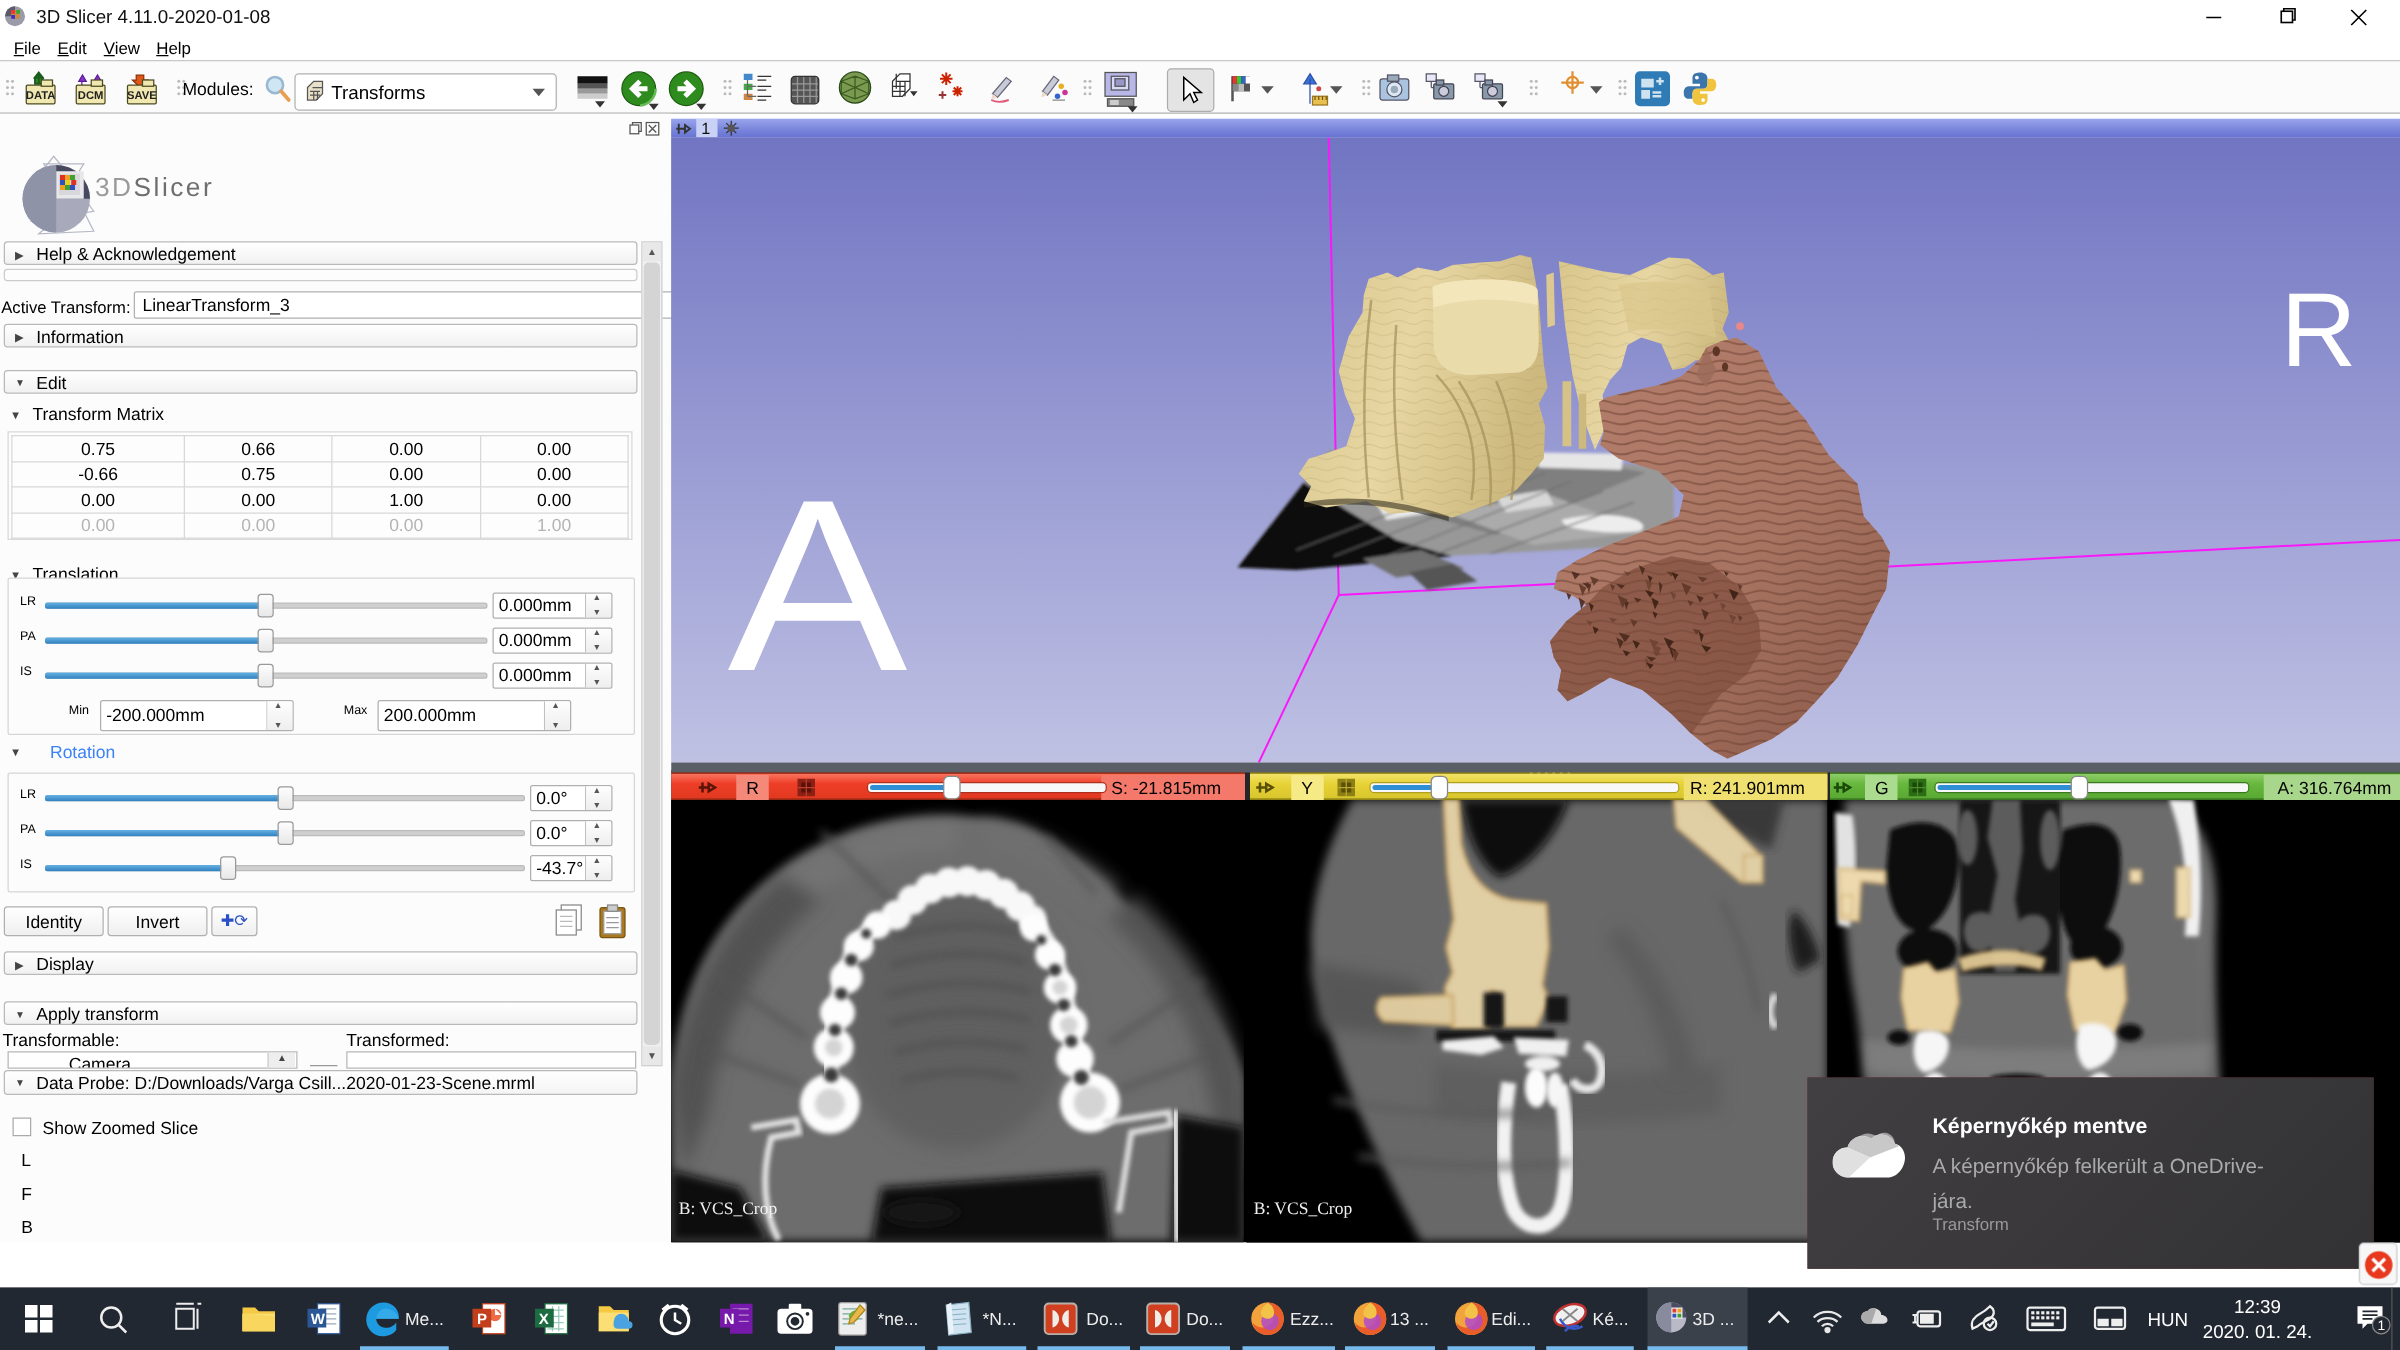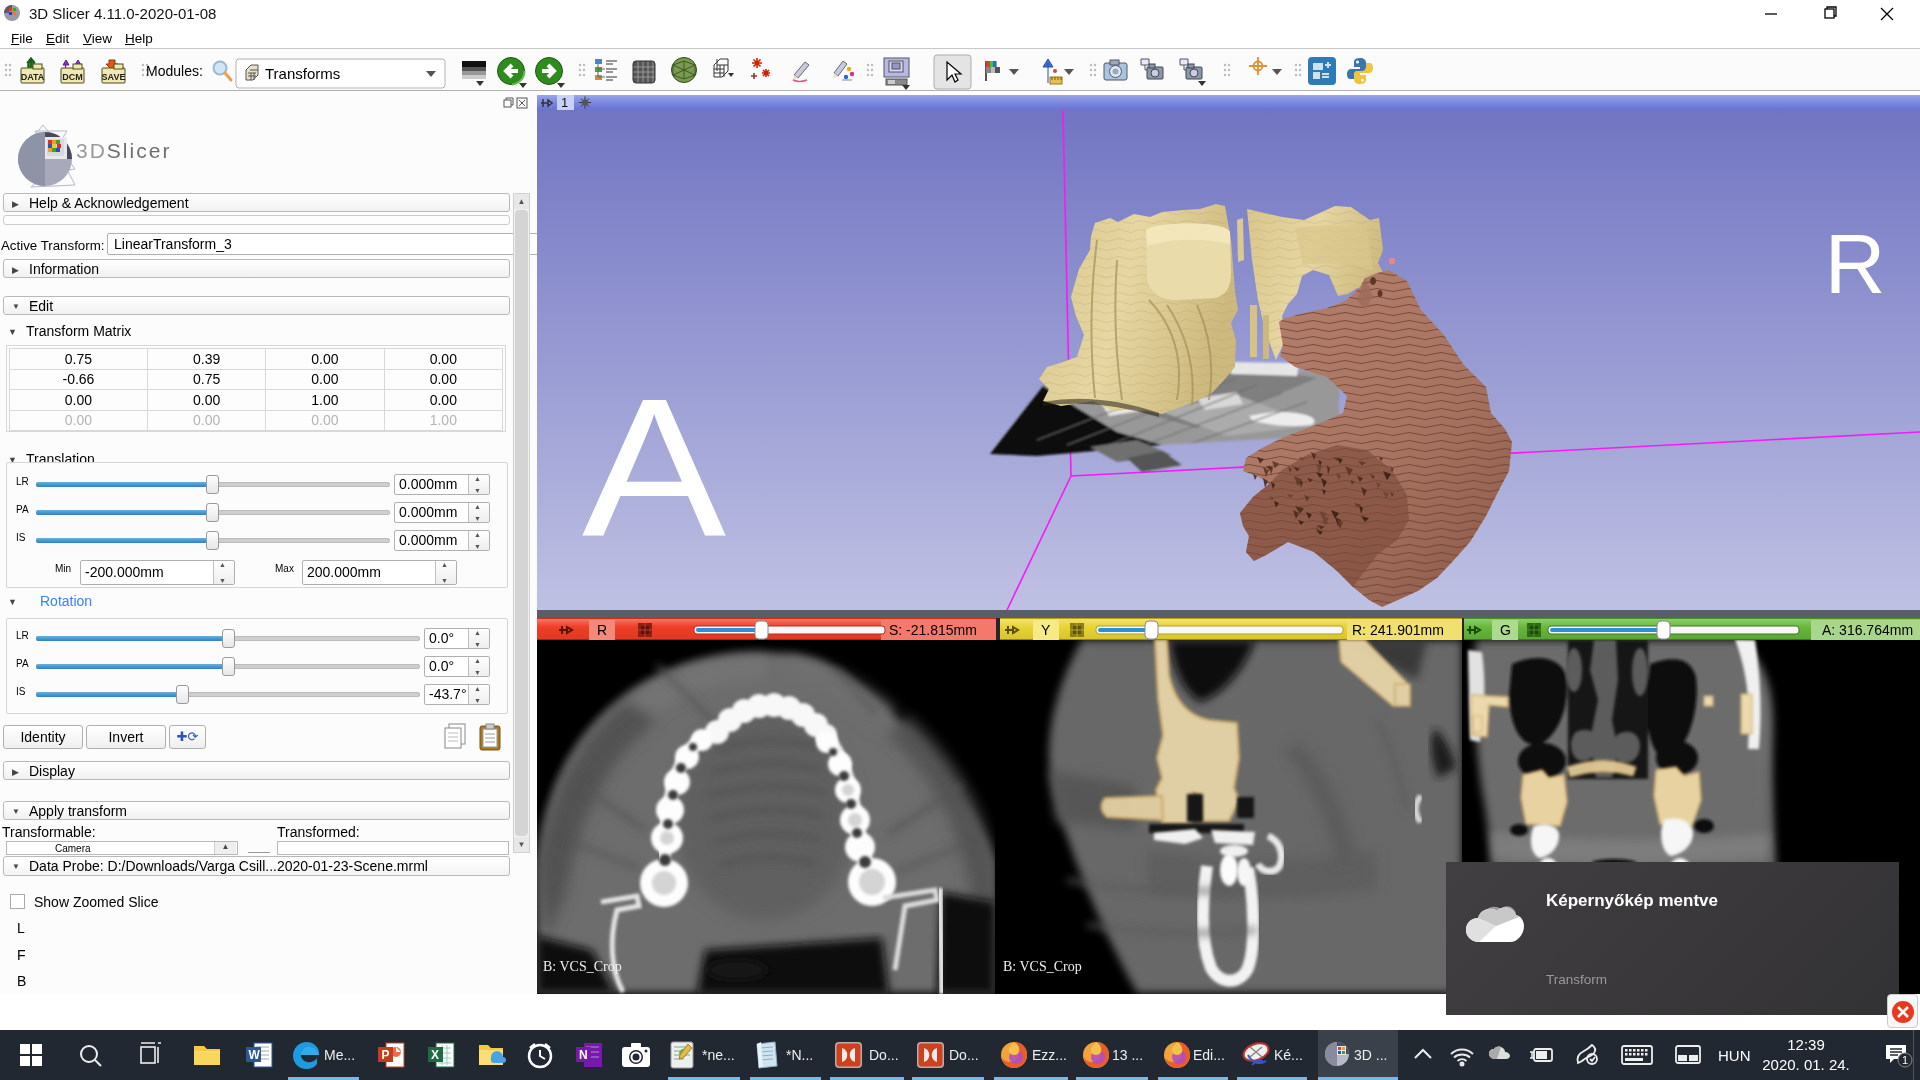--- a/index.html
+++ b/index.html
@@ -380,21 +380,21 @@
       <span class="lbl">Edit</span>
     </div>
  <div class="abs" style="left:8px;top:236px;font-size:9px;color:#444">▼</div>
  <div class="abs" style="left:26px;top:232px;font-size:14px;color:#000">Transform Matrix</div>
 
  <div class="abs" style="left:6px;top:254px;width:500px;height:87px;border:1px solid #d8d8d8;background:#fdfdfd">
   <table style="position:absolute;left:2px;top:2px;width:494px;height:83px;border-collapse:collapse;font-size:14px;color:#000;text-align:center">
    <tbody>
           <tr>
             <td style="border:1px solid #d8d8d8">0.75</td>
-            <td style="border:1px solid #d8d8d8">0.39</td>
+            <td style="border:1px solid #d8d8d8">0.66</td>
             <td style="border:1px solid #d8d8d8">0.00</td>
             <td style="border:1px solid #d8d8d8">0.00</td>
           </tr>
    <tr>
             <td style="border:1px solid #d8d8d8">-0.66</td>
             <td style="border:1px solid #d8d8d8">0.75</td>
             <td style="border:1px solid #d8d8d8">0.00</td>
             <td style="border:1px solid #d8d8d8">0.00</td>
           </tr>
    <tr>
@@ -513,21 +513,21 @@
       <span class="lbl">Display</span>
     </div>
 
  <div class="cbtn" style="top:710px;height:19px">
       <span class="tri" style="font-size:8px">▼</span>
       <span class="lbl">Apply transform</span>
     </div>
  <div class="abs" style="left:2px;top:733px;font-size:14px;color:#000">Transformable:</div>
  <div class="abs" style="left:277px;top:733px;font-size:14px;color:#000">Transformed:</div>
  <div class="abs" style="left:6px;top:750px;width:232px;height:14px;background:#fff;border:1px solid #b8b8b8;overflow:hidden">
-      <div style="position:absolute;left:48px;top:1px;font-size:10px">Camera</div>
+      <div style="position:absolute;left:48px;top:1px;font-size:14px">Camera</div>
       <div style="position:absolute;right:1px;top:0;width:22px;height:13px;background:#eee;border-left:1px solid #ccc;font-size:8px;text-align:center;color:#444">▲</div>
     </div>
  <div class="abs" style="left:277px;top:750px;width:232px;height:14px;background:#fff;border:1px solid #b8b8b8"></div>
  <div class="abs" style="left:248px;top:752px;width:22px;height:10px;border-bottom:1px solid #999"></div>
 
  <div class="cbtn" style="top:765px;height:20px;background:linear-gradient(#fff,#f4f4f4)">
       <span class="tri" style="font-size:8px">▼</span>
       <span class="lbl">Data Probe: D:/Downloads/Varga Csill...2020-01-23-Scene.mrml</span>
     </div>
  <div class="abs" style="left:10px;top:803px;width:15px;height:15px;background:#fff;border:1px solid #aaa"></div>
@@ -1181,18 +1181,19 @@
 </svg></div>
 <div class="abs" id="notif" style="left:1446px;top:862px;width:453px;height:153px;background:#7f1d1d">
 <div class="abs" style="left:0;top:0;width:453px;height:153px;background:linear-gradient(135deg,#413f41,#323133)"></div>
 <svg class="abs" style="left:20px;top:40px" width="58" height="44" viewBox="0 0 58 44">
 <path d="M16 15 C18 6 28 2 35 7 C38 3 46 3 49 9 C50 11 50 13 49 15 Z" fill="#9d9d9d"></path>
 <path d="M13 40 C5 40 0 34 0 28 C0 21 5 16 12 16 C14 8 24 4 31 9 C36 3 47 5 50 13 C55 14 58 19 58 24 C58 32 52 40 44 40 Z" fill="#fff"></path>
 <path d="M12 16 C14 8 24 4 31 9 C36 3 47 5 50 13 C51 13 52 14 53 15 L30 24 Z" fill="#c8c8c8"></path>
 <path d="M0 28 C0 21 5 16 12 16 L30 24 L13 40 C5 40 0 34 0 28 Z" fill="#e0e0e0"></path>
 </svg>
 <div class="abs" style="left:100px;top:29px;font-size:17px;font-weight:bold;color:#fff">Képernyőkép mentve</div>
+<div class="abs" style="left:100px;top:57px;font-size:16.5px;color:#aaa;line-height:28px">A képernyőkép felkerült a OneDrive-<br>jára.</div>
 <div class="abs" style="left:100px;top:110px;font-size:13.5px;color:#9a9a9a">Transform</div>
 </div>
 <div class="abs" id="closebtn"><svg width="29" height="32" viewBox="0 0 29 32">
       <circle cx="15" cy="17" r="11" fill="#e8391e"></circle>
       <path d="M10 12 L20 22 M20 12 L10 22" stroke="#fff" stroke-width="2.6"></path>
     </svg></div>
 
 </body></html>

